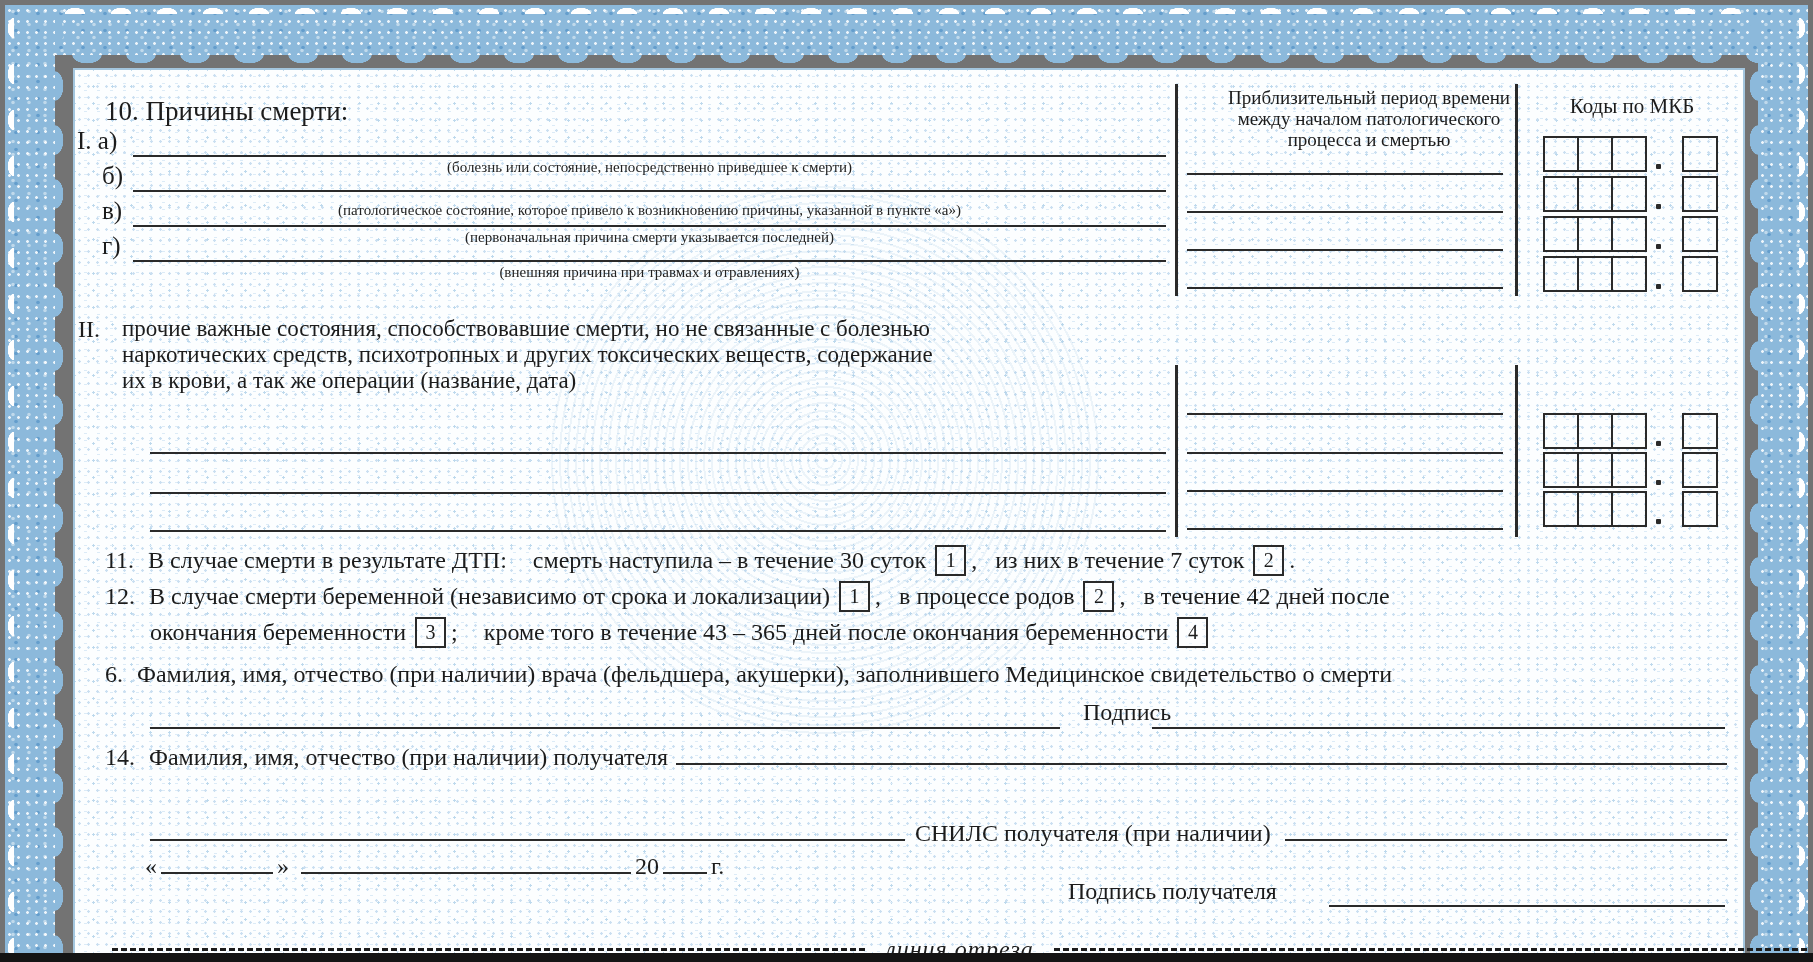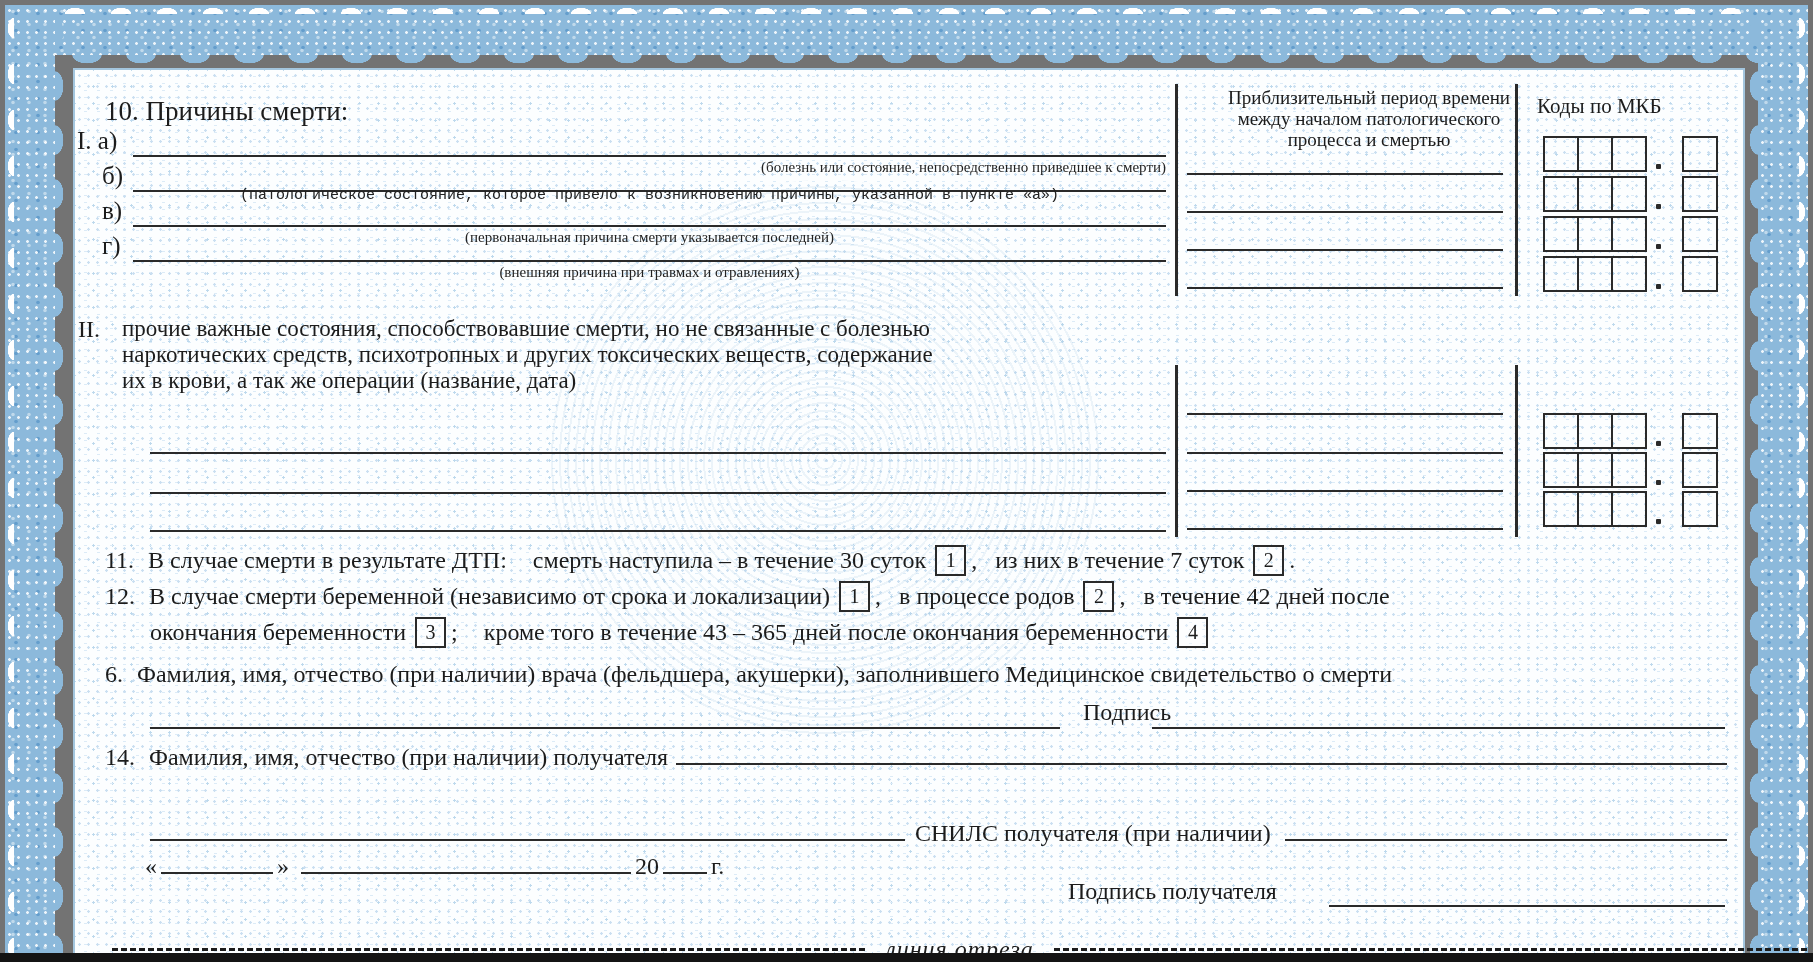--- a/index.html
+++ b/index.html
@@ -47,21 +47,21 @@
     background-position:0 0,4px 3px,9px 8px;}
   .watermark{position:absolute;left:470px;top:110px;width:560px;height:560px;border-radius:50%;
     background:repeating-radial-gradient(circle at center,rgba(150,190,220,.16) 0 2px,transparent 2px 8px);}
 
   .lbl{position:absolute;white-space:nowrap;}
   .t27{font-size:27px;} .t25{font-size:25px;} .t24{font-size:24px;}
   .cap{position:absolute;text-align:center;font-size:15px;color:#222;white-space:nowrap;}
   .fline{position:absolute;height:0;border-bottom:2px solid #2a2a2a;}
   .vbar{position:absolute;width:3px;background:#2a2a2a;}
   .period-header{position:absolute;text-align:center;font-size:19px;line-height:21px;padding-left:24px;}
-  .icd-title{position:absolute;text-align:left;font-size:21px;}
+  .icd-title{position:absolute;text-align:center;font-size:21px;}
   .code-row{position:absolute;display:flex;align-items:flex-end;}
   .sq{width:36px;height:36px;border:2px solid #2a2a2a;box-sizing:border-box;margin-right:-2px;}
   .sq.last{margin-left:12px;margin-right:0;}
   .cdot{width:5px;height:5px;background:#2a2a2a;margin:0 9px 3px 11px;border-radius:1px;}
   .row{position:absolute;display:flex;align-items:center;white-space:nowrap;font-size:24px;}
   .nbox{display:inline-flex;align-items:center;justify-content:center;width:27px;height:27px;
     border:2px solid #2a2a2a;font-size:20px;margin:0 5px 0 9px;flex:0 0 auto;background:rgba(255,255,255,.35);}
   .g1{margin-left:26px;} .g2{margin-left:18px;}
   .num{margin-right:14px;}
   .txtblock{position:absolute;font-size:23px;line-height:26px;white-space:nowrap;}
@@ -88,25 +88,25 @@
     <div class="lbl t27" style="left:30px;top:26px;">
       <span>10.</span>
       <span>Причины смерти:</span>
     </div>
 
     <div class="lbl t25" style="left:2px;top:57px;">
       <span>I.</span>
       <span>а)</span>
     </div>
     <div class="fline" style="left:58px;top:85px;width:1033px;"></div>
-    <div class="cap" style="left:58px;top:89px;width:1033px;text-align:right;">(болезнь или состояние, непосредственно приведшее к смерти)</div>
+    <div class="cap" style="left:58px;top:89px;width:1033px;">(болезнь или состояние, непосредственно приведшее к смерти)</div>
 
     <div class="lbl t25" style="left:27px;top:92px;">б)</div>
     <div class="fline" style="left:58px;top:120px;width:1033px;"></div>
-    <div class="cap" style="left:58px;top:117px;width:1033px;font-family:Liberation Mono, monospace;">(патологическое состояние, которое привело к возникновению причины, указанной в пункте «а»)</div>
+    <div class="cap" style="left:58px;top:132px;width:1033px;">(патологическое состояние, которое привело к возникновению причины, указанной в пункте «а»)</div>
 
     <div class="lbl t25" style="left:27px;top:127px;">в)</div>
     <div class="fline" style="left:58px;top:155px;width:1033px;"></div>
     <div class="cap" style="left:58px;top:159px;width:1033px;">(первоначальная причина смерти указывается последней)</div>
 
     <div class="lbl t25" style="left:27px;top:162px;">г)</div>
     <div class="fline" style="left:58px;top:190px;width:1033px;"></div>
     <div class="cap" style="left:58px;top:194px;width:1033px;">(внешняя причина при травмах и отравлениях)</div>
 
     <div class="vbar" style="left:1100px;top:14px;height:212px;"></div>

